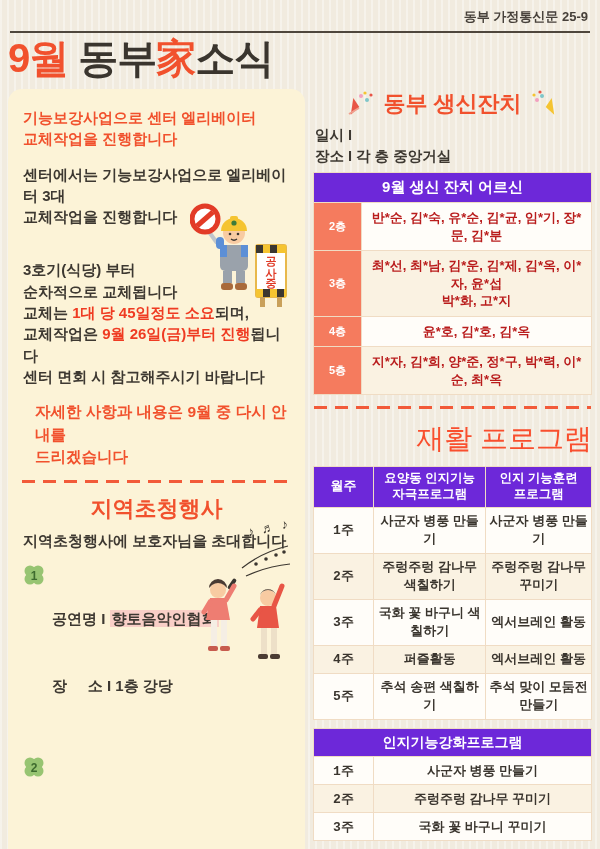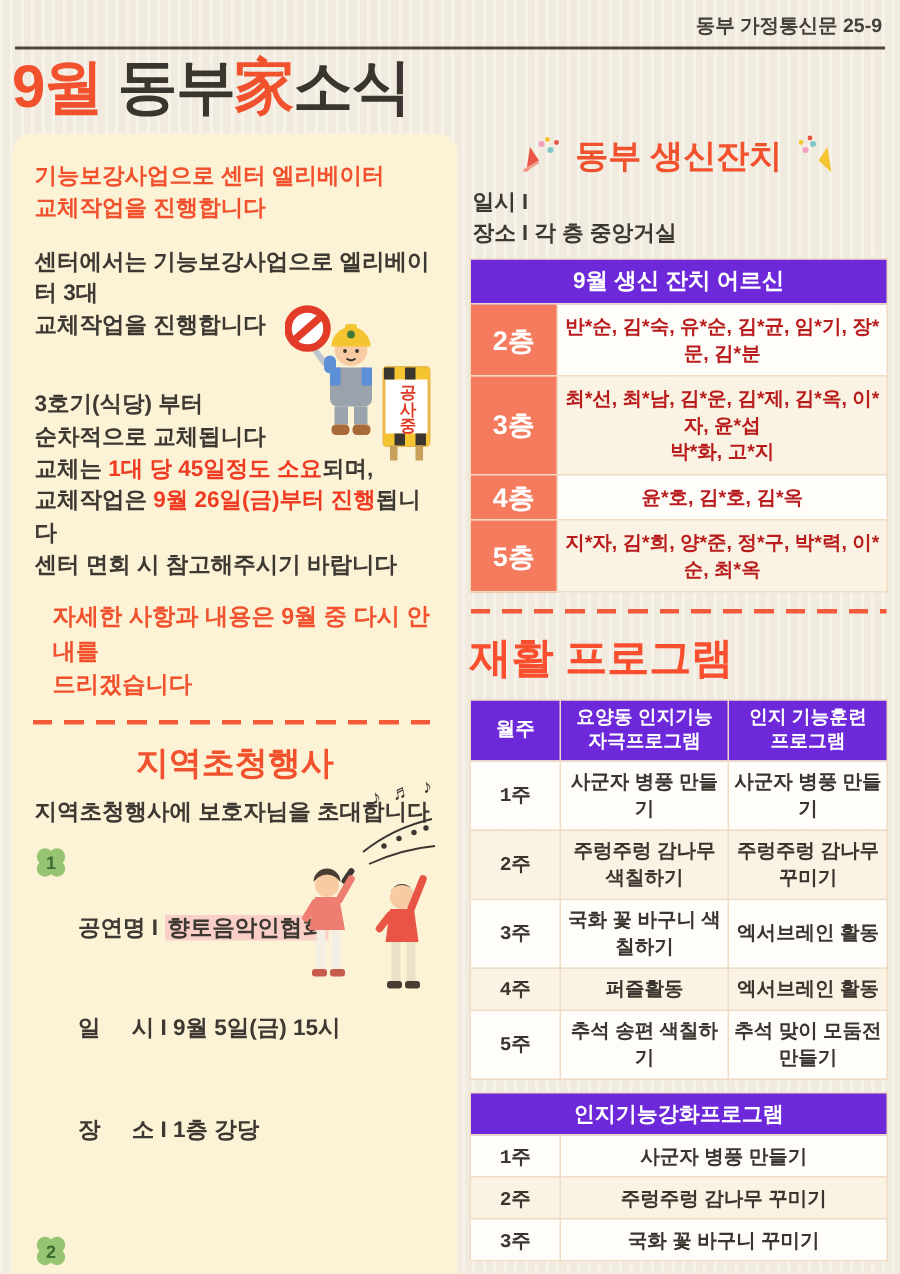--- a/index.html
+++ b/index.html
@@ -50,24 +50,24 @@
   .info .val{ white-space:pre-line; }
 
   table{ width:100%; border-collapse:collapse; }
   td,th{ border:1.5px solid #F0DCC4; text-align:center; vertical-align:middle; }
   .th-orange{ background:#6d28d9; color:#fff; font-weight:800; }
   .cell-floor{ background:#F57B5E; color:#fff; font-weight:800; }
   tr.alt-a td.data{ background:#FFFDF9; } tr.alt-b td.data{ background:#FAF2E2; }
 
   .bd-table{ margin-top:5px; }
   .bd-table .th-orange{ font-size:15px; padding:5px 0; }
-  .bd-table .cell-floor{ font-size:18px; width:58px; }
+  .bd-table .cell-floor{ font-size:11px; width:48px; }
   .bd-table td.data{ font-size:13px; padding:6px 2px; white-space:pre-line; line-height:1.35; color:#b91c1c; }
 
-  .rehab-title{ color:#F94F2E; font-size:28px; font-weight:700; text-align:left; margin:6px 0 8px 0; }
+  .rehab-title{ color:#F94F2E; font-size:28px; font-weight:400; text-align:right; margin:6px 0 8px 0; }
   .rh-table .th-orange{ font-size:12.5px; padding:4px 0; line-height:1.25; white-space:pre-line; }
   .rh-table .week{ width:60px; font-size:13px; padding:4px 0;font-family:Liberation Mono, monospace; }
   .rh-table td.data{ font-size:13px; padding:4.5px 1px; color:#3A352E; }
   .rh-table2{ margin-top:8px; }
   .rh-table2 .th-orange{ font-size:14px; padding:5px 0; }
 </style>
 </head>
 <body>
 
 <div class="page">
@@ -172,21 +172,20 @@
           <div class="event">
             <svg class="clover" width="22" height="22" viewBox="0 0 22 22">
               <circle cx="7" cy="7" r="5.5" fill="#97C472"></circle>
                 <circle cx="15" cy="7" r="5.5" fill="#97C472"></circle>
               <circle cx="7" cy="15" r="5.5" fill="#97C472"></circle>
                 <circle cx="15" cy="15" r="5.5" fill="#97C472"></circle>
               <text x="11" y="15.5" font-size="12" font-weight="bold" fill="#3E6B2F" text-anchor="middle" style="font-family:'Liberation Sans',sans-serif;">1</text>
             </svg>
             <div class="ev-lines">
               <div><span>공연명 I </span><span class="hl">향토음악인협회</span></div>
-              <div>일     시 I 9월 5일(금) 15시</div>
               <div>장     소 I 1층 강당</div>
             </div>
           </div>
 
           <div class="event">
             <svg class="clover" width="22" height="22" viewBox="0 0 22 22">
               <circle cx="7" cy="7" r="5.5" fill="#97C472"></circle>
                 <circle cx="15" cy="7" r="5.5" fill="#97C472"></circle>
               <circle cx="7" cy="15" r="5.5" fill="#97C472"></circle>
                 <circle cx="15" cy="15" r="5.5" fill="#97C472"></circle>

